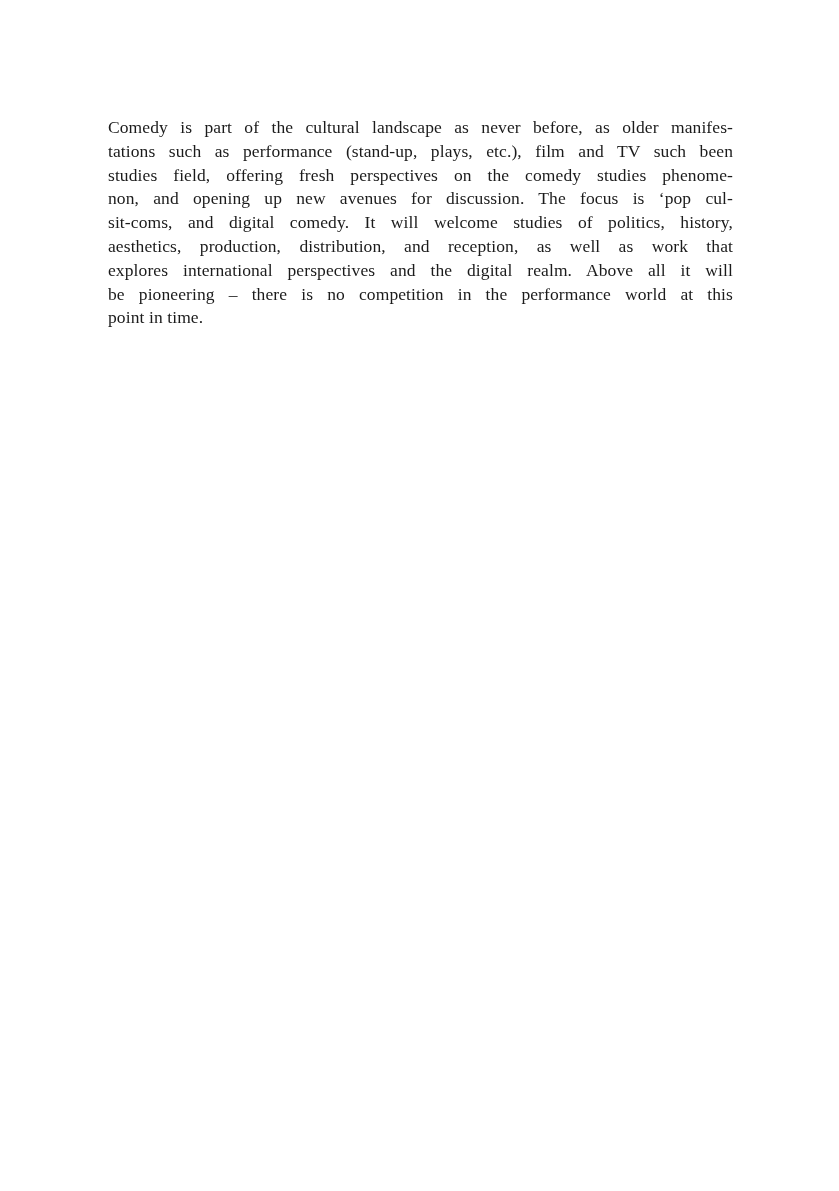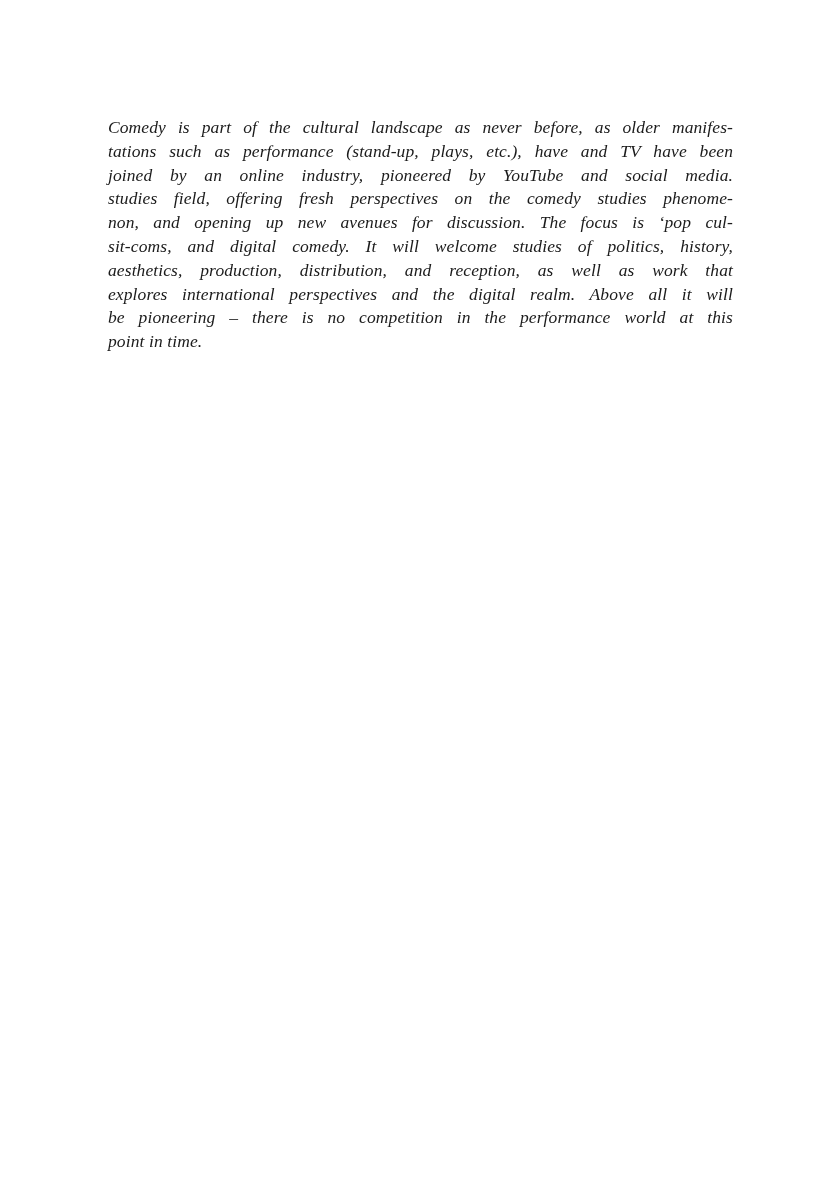--- a/index.html
+++ b/index.html
@@ -19,41 +19,39 @@
   }
   .body-text {
     position: absolute;
     left: 108px;
     top: 116px;
     width: 625px;
     color: #1b1b1b;
     font-size: 17.5px;
     line-height: 23.8px;
     letter-spacing: 0.1px;
-    font-style: italic;
   }
   .line {
     white-space: nowrap;
     text-align: justify;
     
     text-align-last: justify;
   }
   .line.last {
     text-align: left;
     text-align-last: left;
   }
 </style>
 </head>
 <body>
 
 <div class="page">
   <div class="body-text">
     <div class="line">Comedy is part of the cultural landscape as never before, as older manifes-</div>
-    <div class="line">tations such as performance (stand-up, plays, etc.), have and TV have been</div>
-    <div class="line">joined by an online industry, pioneered by YouTube and social media.</div>
+    <div class="line">tations such as performance (stand-up, plays, etc.), film and TV such been</div>
     <div class="line">studies field, offering fresh perspectives on the comedy studies phenome-</div>
     <div class="line">non, and opening up new avenues for discussion. The focus is ‘pop cul-</div>
     <div class="line">sit-coms, and digital comedy. It will welcome studies of politics, history,</div>
     <div class="line">aesthetics, production, distribution, and reception, as well as work that</div>
     <div class="line">explores international perspectives and the digital realm. Above all it will</div>
     <div class="line">be pioneering – there is no competition in the performance world at this</div>
     <div class="line last">point in time.</div>
   </div>
 </div>
 

